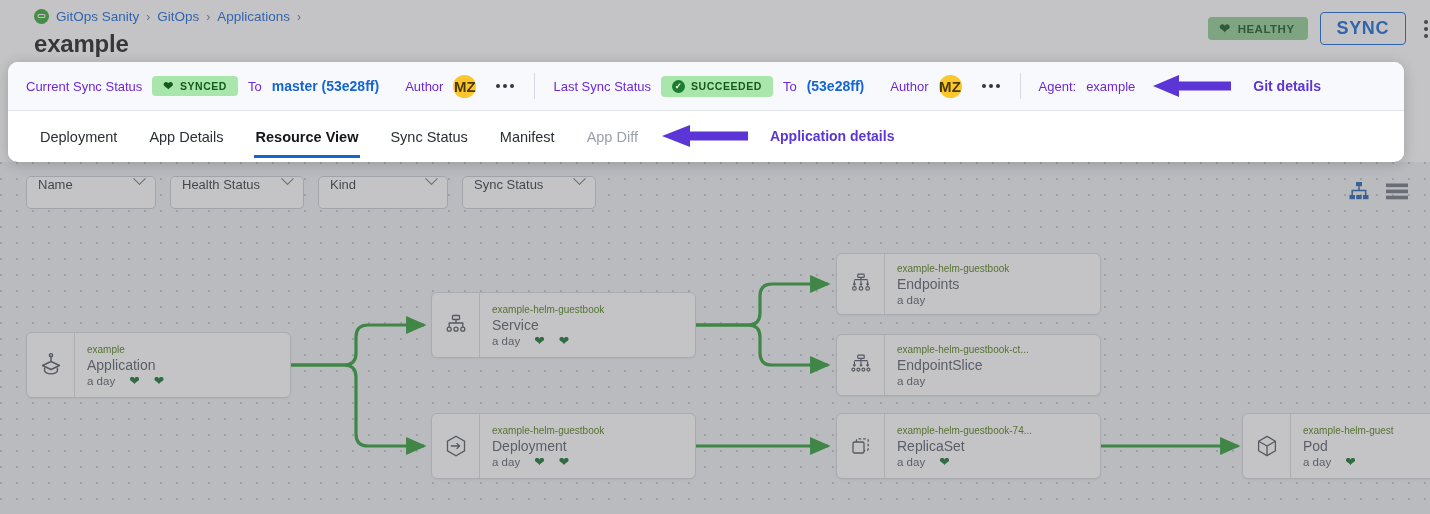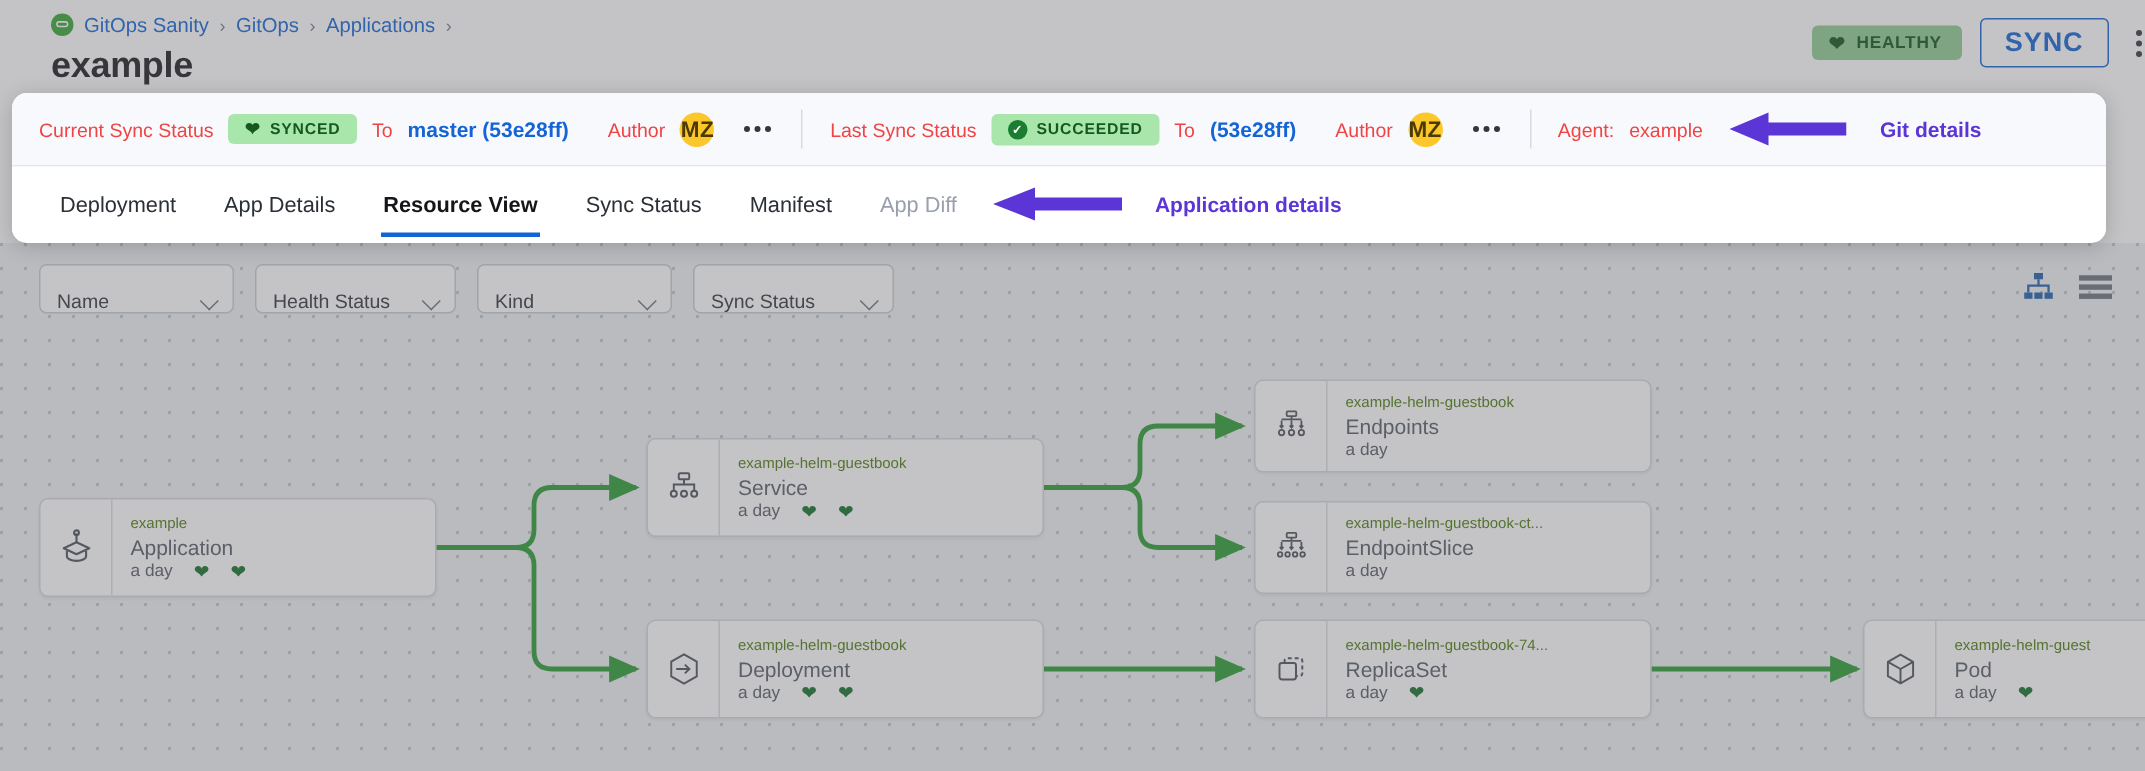--- a/index.html
+++ b/index.html
@@ -92,21 +92,21 @@
 
   .sync-bar {
     position: relative;
     height: 49px;
     background: #f8f9fd;
     display: flex; align-items: center;
     padding-left: 18px;
     border-bottom: 1px solid #e3e6ec;
   }
   .sync-group { display: flex; align-items: center; gap: 10px; }
-  .sync-label { font-size: 13px; color: #ef4444; white-space: nowrap; }
+  .sync-label { font-size: 13px; color: #6d28d9; white-space: nowrap; }
   .chip {
     display: inline-flex; align-items: center; gap: 6px;
     background: #a8e6ab; color: #15591f;
     border-radius: 4px; padding: 4px 11px;
     font-size: 10.5px; font-weight: 700; letter-spacing: 0.55px;
   }
   .chip .hrt { font-size: 12px; line-height: 1; }
   .chip .chk {
     width: 13px; height: 13px; border-radius: 50%;
     background: #1b7d2f; color: #fff;
@@ -161,21 +161,21 @@
 
   .filter-row {
     position: absolute; left: 26px; top: 14px;
     display: flex; gap: 14px; align-items: center;
   }
   .filter-select {
     width: 130px; height: 33px;
     background: #fff;
     border: 1px solid #c8ccd4;
     border-radius: 5px;
-    display: flex; align-items: flex-end; justify-content: space-between;
+    display: flex; align-items: flex-start; justify-content: space-between;
     padding: 0 11px;
     font-size: 13px; color: #32363d;
     cursor: pointer;
   }
   .filter-select.wide { width: 134px; }
   .chev {
     width: 9px; height: 9px;
     border-right: 1.6px solid #6c727c;
     border-bottom: 1.6px solid #6c727c;
     transform: rotate(45deg) translate(-2px,-2px);

